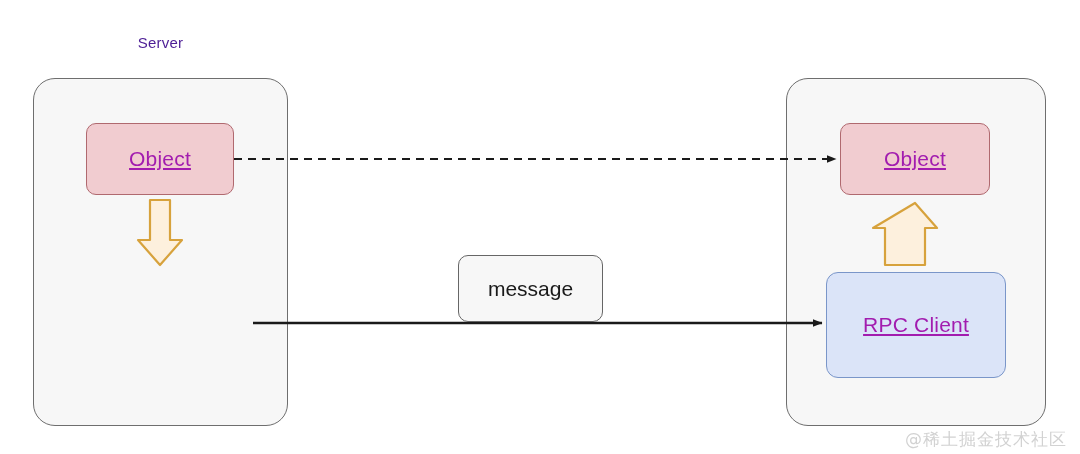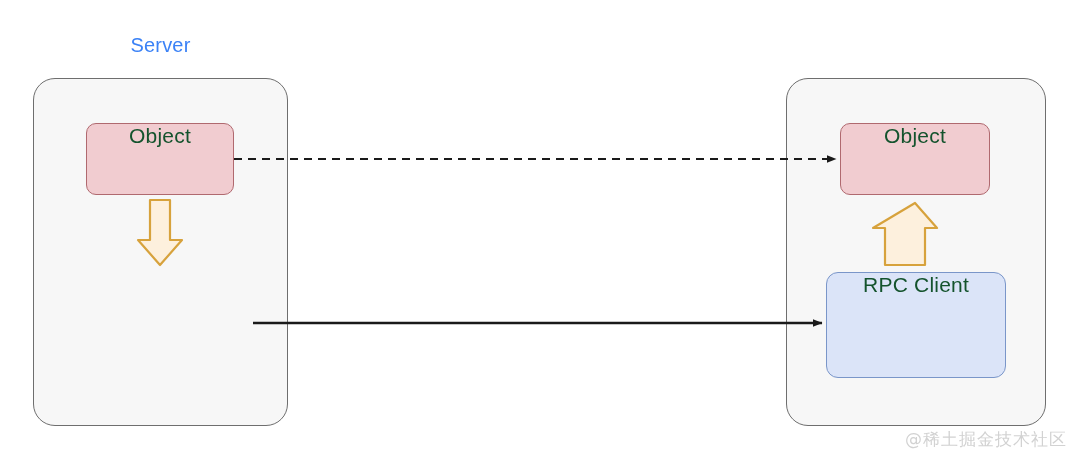--- a/index.html
+++ b/index.html
@@ -12,42 +12,44 @@
   }
   #canvas {
     position: relative;
     width: 1080px;
     height: 454px;
     background: #ffffff;
     overflow: hidden;
   }
   .group-title {
     position: absolute;
-    font-size: 20px;
-    color: #3b82f6;
+    font-size: 15px;
+    color: #4c1d95;
     text-align: center;
     white-space: nowrap;
     letter-spacing: 0.2px;
   }
   .container-box {
     position: absolute;
     background: #f7f7f7;
     border: 1.6px solid #6e6e6e;
     border-radius: 22px;
     box-sizing: border-box;
   }
   .node {
     position: absolute;
     box-sizing: border-box;
     display: flex;
+    align-items: center;
     justify-content: center;
     font-size: 21px;
-    color: #14532d;
+    color: #a21caf;
     white-space: nowrap;
     letter-spacing: 0.2px;
+    text-decoration: underline;
   }
   .node-object {
     background: #f1ccd0;
     border: 1.5px solid #b0696f;
     border-radius: 10px;
   }
   .node-rpc {
     background: #dbe4f8;
     border: 1.5px solid #7a96c9;
     border-radius: 12px;
@@ -120,16 +122,19 @@
 
     <line x1="234" y1="159" x2="836" y2="159" stroke="#1a1a1a" stroke-width="2.1" stroke-dasharray="8 6" marker-end="url(#arrow-dashed)"></line>
 
     <line x1="253" y1="323" x2="822" y2="323" stroke="#1a1a1a" stroke-width="2.4" marker-end="url(#arrow-solid)"></line>
 
     <path d="M150,200 L170,200 L170,240 L182,240 L160,265 L138,240 L150,240 Z" fill="#fdf0dd" stroke="#d7a23c" stroke-width="2.2" stroke-linejoin="round"></path>
 
     <path d="M905,265 L885,265 L885,228 L873,228 L915,203 L937,228 L925,228 L925,265 Z" fill="#fdf0dd" stroke="#d7a23c" stroke-width="2.2" stroke-linejoin="round"></path>
   </svg>
 
+  <div class="label-box" style="left:458px; top:255px; width:145px; height:67px;">
+    <span>message</span>
+  </div>
 
   <div class="watermark" style="left:905px; top:428px;">@稀土掘金技术社区</div>
 
 </div>
 
 </body></html>

